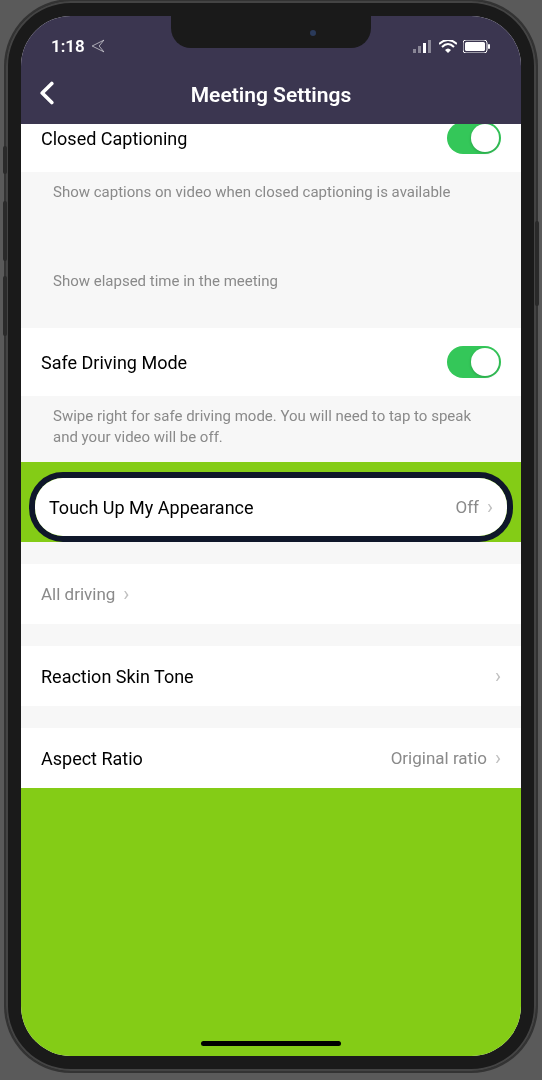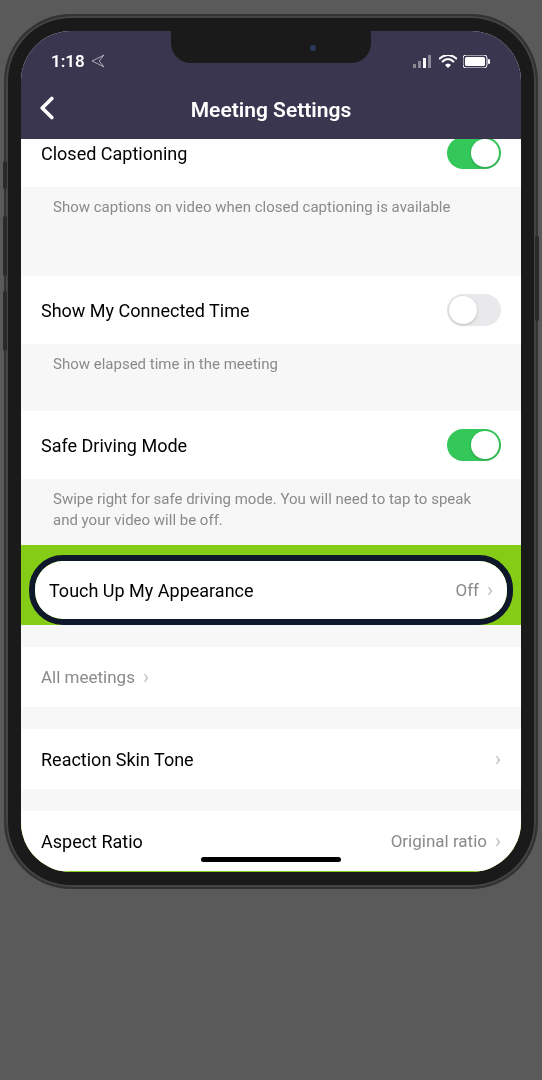--- a/index.html
+++ b/index.html
@@ -11,25 +11,25 @@
     body {
       background: #5a5a5a;
       display: flex;
       justify-content: center;
       align-items: flex-start;
       min-height: 1080px;
       width: 542px;
     }
     .phone-frame {
       width: 530px;
-      height: 871px;
+      height: 1070px;
       background: #1a1a1a;
       border-radius: 65px;
       padding: 15px;
-      margin-top: 16px;
+      margin-top: 1px;
       box-shadow: 0 0 0 2px #333, inset 0 0 0 2px #444;
       position: relative;
     }
     .phone-screen {
       width: 100%;
       height: 100%;
       background: #f7f7f7;
       border-radius: 50px;
       overflow: hidden;
       position: relative;
@@ -251,24 +251,20 @@
         <span class="setting-label">Closed Captioning</span>
         <div class="toggle on"></div>
       </div>
       <div class="setting-desc">Show captions on video when closed captioning is available</div>
 
       <div class="spacer"></div>
 
 
       <div class="spacer"></div>
 
-      <div class="setting-row">
-        <span class="setting-label">Show My Connected Time</span>
-        <div class="toggle off"></div>
-      </div>
       <div class="setting-desc">Show elapsed time in the meeting</div>
 
       <div class="spacer"></div>
 
       <div class="setting-row">
         <span class="setting-label">Safe Driving Mode</span>
         <div class="toggle on"></div>
       </div>
       <div class="setting-desc">Swipe right for safe driving mode. You will need to tap to speak and your video will be off.</div>
 
@@ -281,21 +277,21 @@
             <span>Off</span>
             <span class="chevron">›</span>
           </span>
         </div>
       </div>
 
       <div class="spacer"></div>
 
       <div class="setting-row">
         <span class="setting-value">
-          <span>All meetings</span>
+          <span>All driving</span>
           <span class="chevron">›</span>
         </span>
       </div>
 
       <div class="spacer"></div>
 
       <div class="setting-row">
         <span class="setting-label">Reaction Skin Tone</span>
         <span class="setting-value">
           <span></span>

